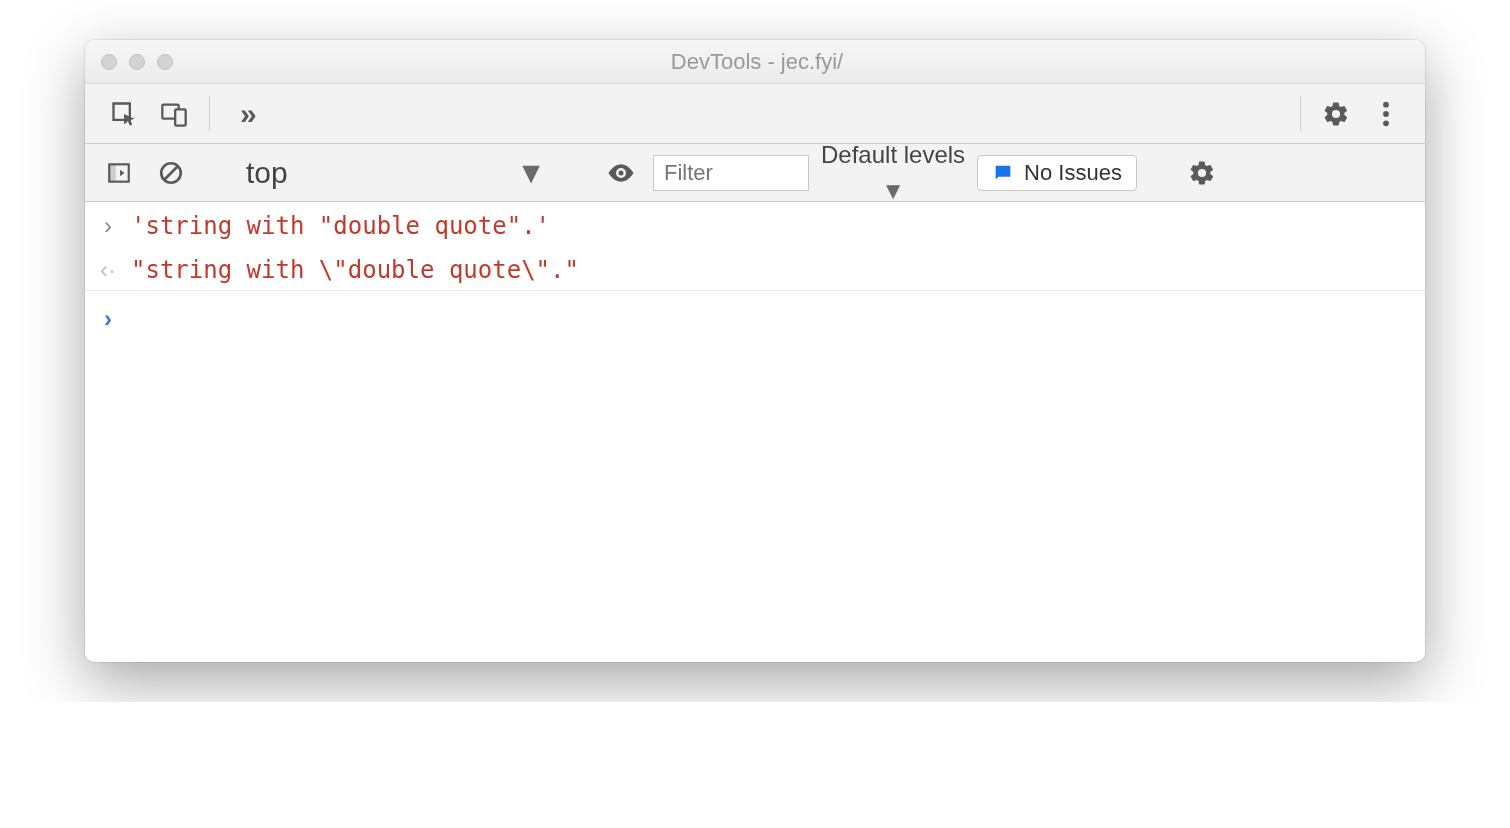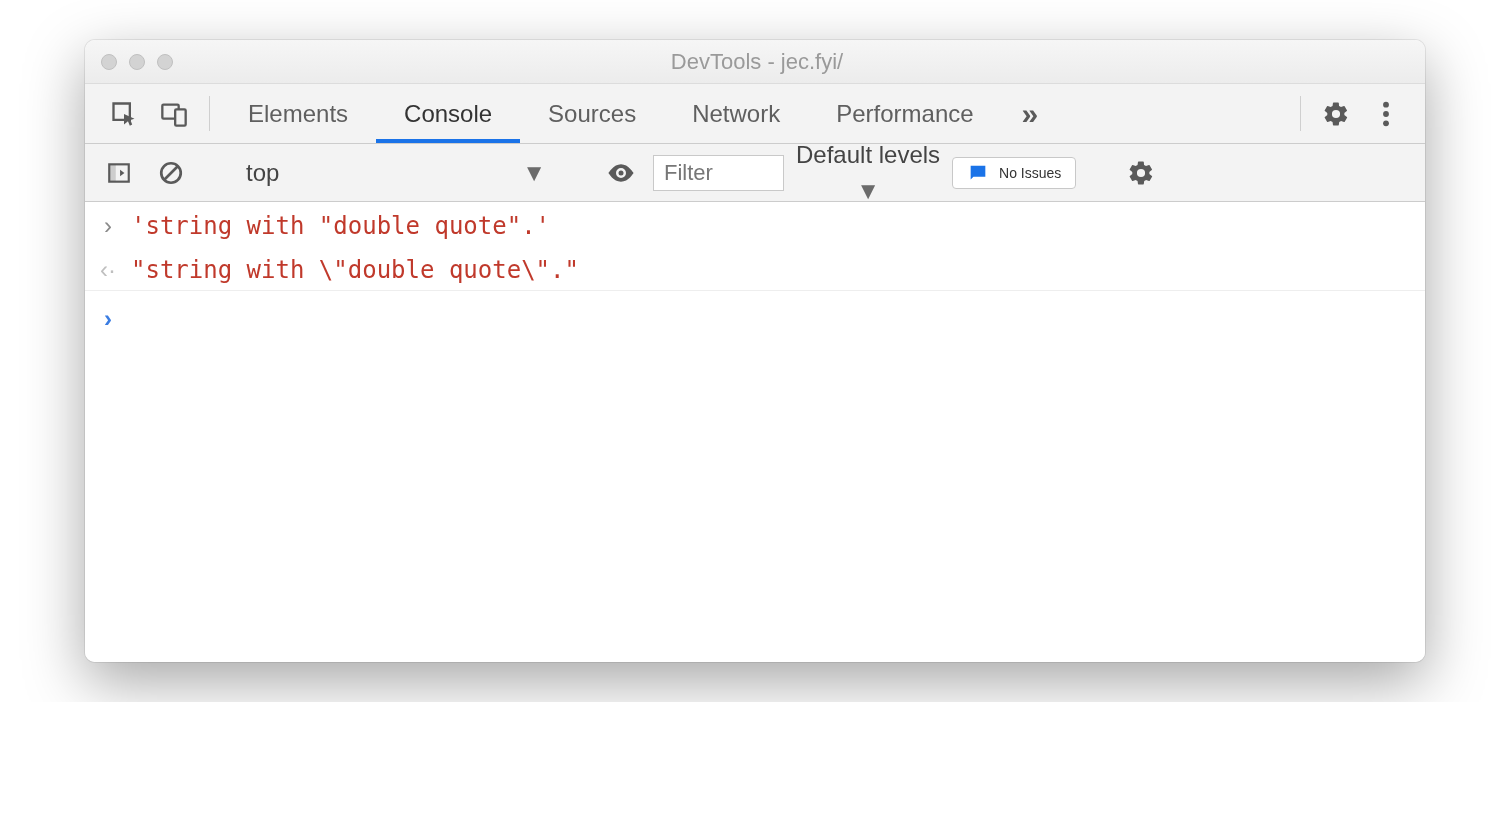--- a/index.html
+++ b/index.html
@@ -70,36 +70,36 @@
     .toolbar {
       height: 58px;
       background: #f3f3f3;
       border-bottom: 1px solid #ccc;
       display: flex; align-items: center;
       padding: 0 14px; gap: 12px;
     }
     .toolbar .icon-btn { width: 40px; display:flex; align-items:center; justify-content:center; color:#5a5a5a;}
     .context {
       display: flex; align-items: center; gap: 8px;
-      color: #444; font-size: 24px; padding: 0 10px;
+      color: #444; font-size: 30px; padding: 0 10px;
       min-width: 320px;
     }
     .context .dd { color:#6b6b6b; }
     .eye-btn svg { fill:#5a5a5a; }
     .filter-input {
-      height: 36px; width: 131px; border: 1px solid #c9c9c9;
+      height: 36px; width: 156px; border: 1px solid #c9c9c9;
       background: #fff; padding: 2px 10px; font-size: 22px;
       color: #333;
     }
     .filter-input::placeholder { color: #777; }
     .levels { color:#444; font-size:24px; display:flex; align-items:center; gap:8px;flex-direction:column; }
     .issues-chip {
       display:flex; align-items:center; gap:10px;
       border:1px solid #c8c8c8; background:#fff; border-radius:4px;
-      padding: 4px 14px; font-size:14px; color:#333;
+      padding: 4px 14px; font-size:22px; color:#333;
     }
     .issues-chip svg { fill:#1a73e8; }
     .console-body { background:#fff; min-height: 460px; }
     .log-row {
       display:flex; align-items:flex-start; gap:14px;
       padding: 6px 14px 2px 14px;
       font-family: Menlo, Consolas, monospace;
       font-size: 24px; line-height: 1.5;
     }
     .log-row.bordered { border-bottom: 1px solid #eee; }
@@ -132,37 +132,20 @@
           <path fill="#5a5a5a" d="M12 12l9 4-3.5 1.2L19 21l-2 1-1.6-3.8L12 21z"></path>
         </svg>
     </div>
     <div class="icon-btn">
       <svg width="28" height="28" viewBox="0 0 24 24">
           <rect x="2" y="4" width="14" height="12" rx="1" fill="none" stroke="#5a5a5a" stroke-width="2"></rect>
           <rect x="13" y="8" width="9" height="14" rx="1" fill="#f3f3f3" stroke="#5a5a5a" stroke-width="2"></rect>
         </svg>
     </div>
     <div class="vdiv"></div>
-    <div class="tabs">
-      <div class="tab">
-          <span>Elements</span>
-        </div>
-      <div class="tab active">
-          <span>Console</span>
-        </div>
-      <div class="tab">
-          <span>Sources</span>
-        </div>
-      <div class="tab">
-          <span>Network</span>
-        </div>
-      <div class="tab">
-          <span>Performance</span>
-        </div>
-    </div>
     <div class="more-tabs">
       <span>»</span>
     </div>
     <div class="spacer"></div>
     <div class="vdiv"></div>
     <div class="icon-btn">
       <svg width="28" height="28" viewBox="0 0 24 24">
           <path fill="#5a5a5a" d="M19.14,12.94a7.14,7.14,0,0,0,.05-.94,7.14,7.14,0,0,0-.05-.94l2.11-1.65a.5.5,0,0,0,.12-.64l-2-3.46a.5.5,0,0,0-.61-.22l-2.49,1a7,7,0,0,0-1.62-.94L14.4,2.5a.5.5,0,0,0-.5-.42h-4a.5.5,0,0,0-.5.42L9.05,5.15a7,7,0,0,0-1.62.94l-2.49-1a.5.5,0,0,0-.61.22l-2,3.46a.5.5,0,0,0,.12.64L4.56,11.06a7.14,7.14,0,0,0-.05.94,7.14,7.14,0,0,0,.05.94L2.45,14.59a.5.5,0,0,0-.12.64l2,3.46a.5.5,0,0,0,.61.22l2.49-1a7,7,0,0,0,1.62.94l.35,2.65a.5.5,0,0,0,.5.42h4a.5.5,0,0,0,.5-.42l.35-2.65a7,7,0,0,0,1.62-.94l2.49,1a.5.5,0,0,0,.61-.22l2-3.46a.5.5,0,0,0-.12-.64ZM12,15.5A3.5,3.5,0,1,1,15.5,12,3.5,3.5,0,0,1,12,15.5Z"></path>
         </svg>
     </div>

